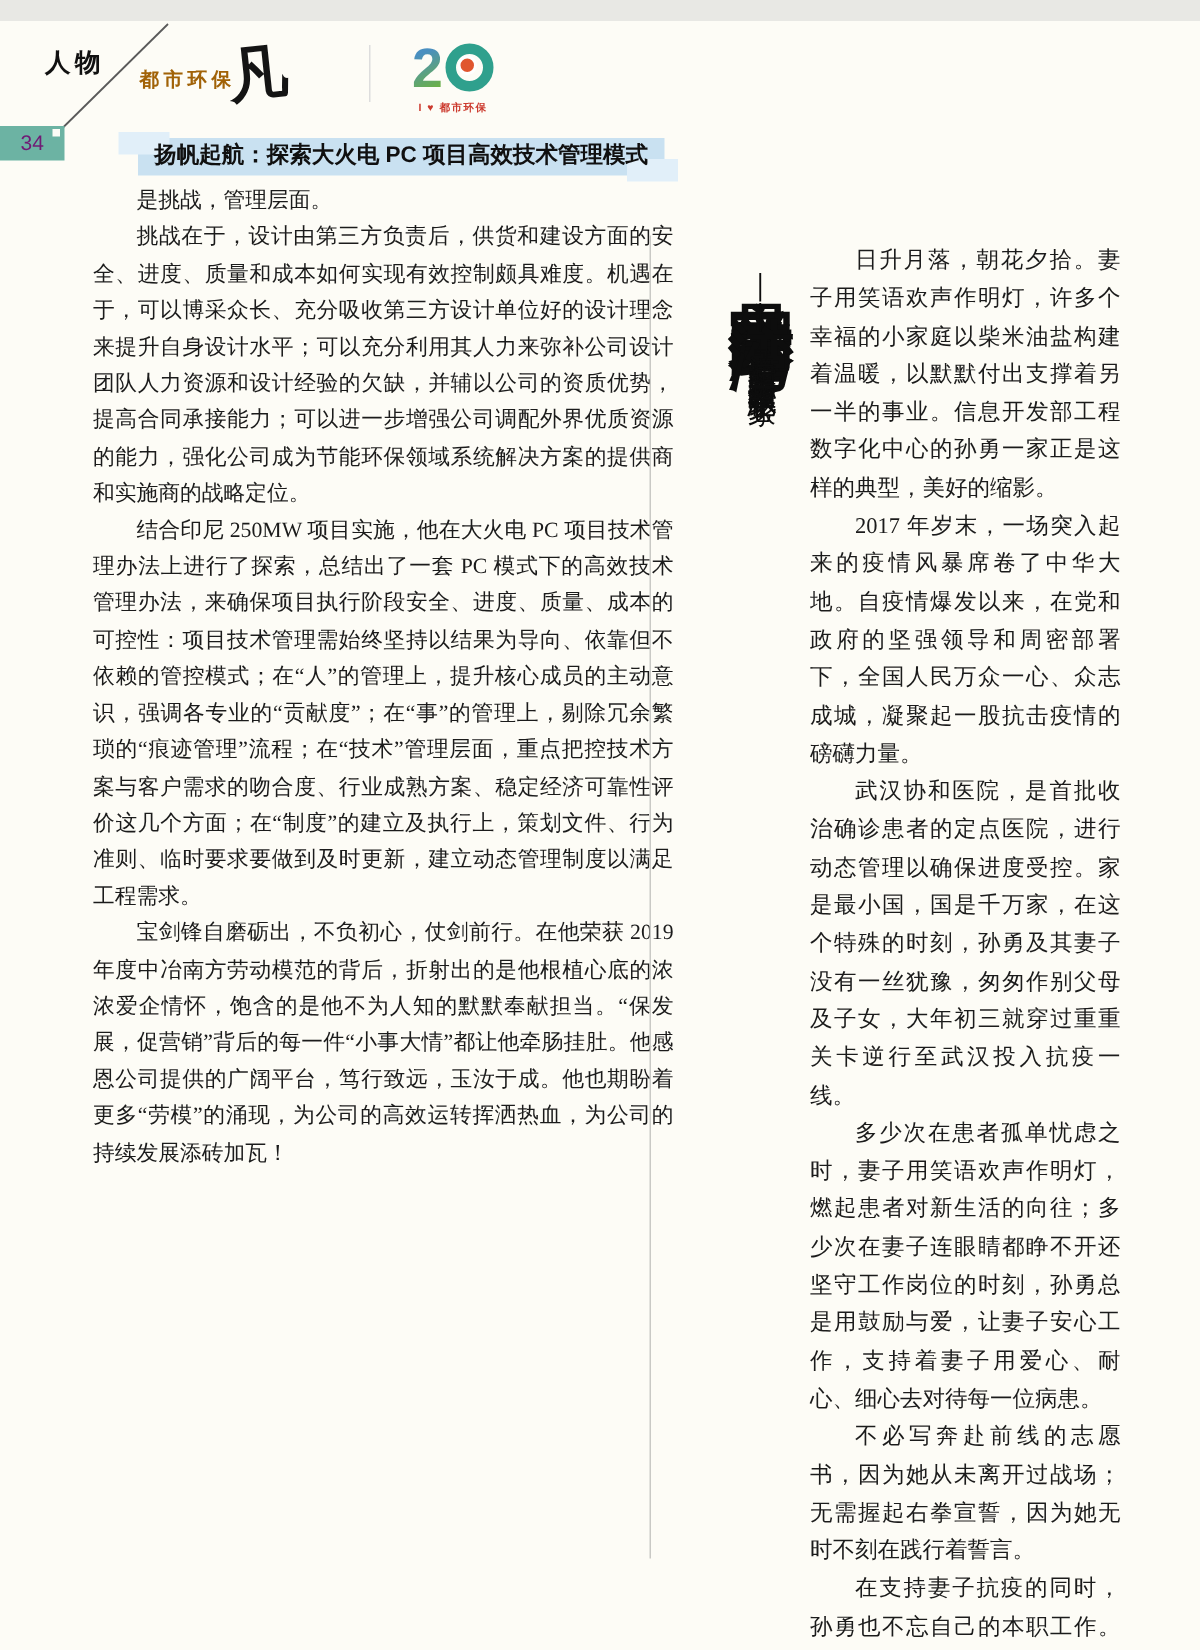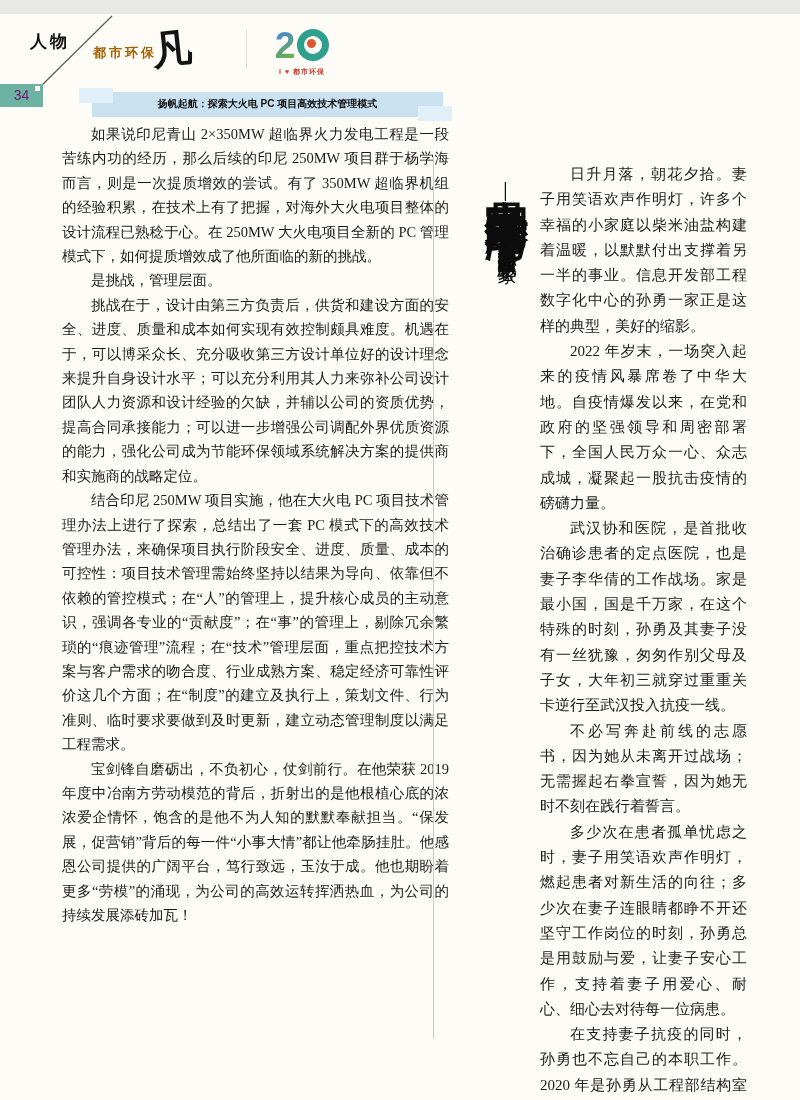--- a/index.html
+++ b/index.html
@@ -61,21 +61,21 @@
   .left-col{
     position:absolute; left:62px; top:74px; width:387px;
     font-size:14.5px; line-height:24.4px; text-align:justify;
   }
   .left-col p{ margin:0; text-indent:2em; }
   .left-col .block-top p:first-child{ text-indent:0; }
   .subhead{
     position:relative; margin:4px 6px 5px 30px; height:25px;
     background:#c9e1f1; display:flex; align-items:center; justify-content:center;
     font-family:"Liberation Sans","DejaVu Sans",sans-serif;
-    font-weight:bold; font-size:10px; color:#101010;
+    font-weight:bold; font-size:15px; color:#101010;
   }
   .subhead::before{
     content:""; position:absolute; left:-13px; top:-4px; width:34px; height:15px;
     background:#e1eff9; z-index:0;
   }
   .subhead::after{
     content:""; position:absolute; right:-9px; bottom:-4px; width:34px; height:15px;
     background:#e1eff9; z-index:0;
   }
   .subhead span{ position:relative; z-index:1; }
@@ -129,37 +129,36 @@
     <span class="corner-square"></span>
   </div>
 
   <section class="left-col">
     <div class="block-top">
       </div>
     <div class="subhead">
       <span>扬帆起航：探索大火电 PC 项目高效技术管理模式</span>
     </div>
     <div class="block-bottom">
-        <p>如果说印尼青山 2×350MW 超临界火力发电工程是一段苦练内功的经历，那么后续的印尼 250MW 项目群于杨学海而言，则是一次提质增效的尝试。有了 350MW 超临界机组的经验积累，在技术上有了把握，对海外大火电项目整体的设计流程已熟稔于心。在 250MW 大火电项目全新的 PC 管理模式下，如何提质增效成了他所面临的新的挑战。</p>
         <p>是挑战，管理层面。</p>
         <p>挑战在于，设计由第三方负责后，供货和建设方面的安全、进度、质量和成本如何实现有效控制颇具难度。机遇在于，可以博采众长、充分吸收第三方设计单位好的设计理念来提升自身设计水平；可以充分利用其人力来弥补公司设计团队人力资源和设计经验的欠缺，并辅以公司的资质优势，提高合同承接能力；可以进一步增强公司调配外界优质资源的能力，强化公司成为节能环保领域系统解决方案的提供商和实施商的战略定位。</p>
         <p>结合印尼 250MW 项目实施，他在大火电 PC 项目技术管理办法上进行了探索，总结出了一套 PC 模式下的高效技术管理办法，来确保项目执行阶段安全、进度、质量、成本的可控性：项目技术管理需始终坚持以结果为导向、依靠但不依赖的管控模式；在“人”的管理上，提升核心成员的主动意识，强调各专业的“贡献度”；在“事”的管理上，剔除冗余繁琐的“痕迹管理”流程；在“技术”管理层面，重点把控技术方案与客户需求的吻合度、行业成熟方案、稳定经济可靠性评价这几个方面；在“制度”的建立及执行上，策划文件、行为准则、临时要求要做到及时更新，建立动态管理制度以满足工程需求。</p>
         <p>宝剑锋自磨砺出，不负初心，仗剑前行。在他荣获 2019 年度中冶南方劳动模范的背后，折射出的是他根植心底的浓浓爱企情怀，饱含的是他不为人知的默默奉献担当。“保发展，促营销”背后的每一件“小事大情”都让他牵肠挂肚。他感恩公司提供的广阔平台，笃行致远，玉汝于成。他也期盼着更多“劳模”的涌现，为公司的高效运转挥洒热血，为公司的持续发展添砖加瓦！</p>
       </div>
 
   </section>
 
   <div class="v-rule"></div>
 
   <section class="title-col">
     <span class="vt-main">家是爱的港湾</span><span class="vt-sub">——记中冶南方『三八』五好文明家庭孙勇（工程数字化中心）一家</span>
   </section>
 
   <section class="right-col">
       <p>日升月落，朝花夕拾。妻子用笑语欢声作明灯，许多个幸福的小家庭以柴米油盐构建着温暖，以默默付出支撑着另一半的事业。信息开发部工程数字化中心的孙勇一家正是这样的典型，美好的缩影。</p>
-      <p>2022 年岁末，一场突入起来的疫情风暴席卷了中华大地。自疫情爆发以来，在党和政府的坚强领导和周密部署下，全国人民万众一心、众志成城，凝聚起一股抗击疫情的磅礴力量。</p>
-      <p>武汉协和医院，是首批收治确诊患者的定点医院，也是妻子李华倩的工作战场。家是最小国，国是千万家，在这个特殊的时刻，孙勇及其妻子没有一丝犹豫，匆匆作别父母及子女，大年初三就穿过重重关卡逆行至武汉投入抗疫一线。</p>
+      <p>2017 年岁末，一场突入起来的疫情风暴席卷了中华大地。自疫情爆发以来，在党和政府的坚强领导和周密部署下，全国人民万众一心、众志成城，凝聚起一股抗击疫情的磅礴力量。</p>
+      <p>武汉协和医院，是首批收治确诊患者的定点医院，进行动态管理以确保进度受控。家是最小国，国是千万家，在这个特殊的时刻，孙勇及其妻子没有一丝犹豫，匆匆作别父母及子女，大年初三就穿过重重关卡逆行至武汉投入抗疫一线。</p>
+      <p>多少次在患者孤单忧虑之时，妻子用笑语欢声作明灯，燃起患者对新生活的向往；多少次在妻子连眼睛都睁不开还坚守工作岗位的时刻，孙勇总是用鼓励与爱，让妻子安心工作，支持着妻子用爱心、耐心、细心去对待每一位病患。</p>
       <p>不必写奔赴前线的志愿书，因为她从未离开过战场；无需握起右拳宣誓，因为她无时不刻在践行着誓言。</p>
-      <p>多少次在患者孤单忧虑之时，妻子用笑语欢声作明灯，燃起患者对新生活的向往；多少次在妻子连眼睛都睁不开还坚守工作岗位的时刻，孙勇总是用鼓励与爱，让妻子安心工作，支持着妻子用爱心、耐心、细心去对待每一位病患。</p>
       <p>在支持妻子抗疫的同时，孙勇也不忘自己的本职工作。2020 年是孙勇从工程部结构室调入信息开发部工程数字化中心的第一个</p>
     </section>
 
 </div>
 
 </body></html>

